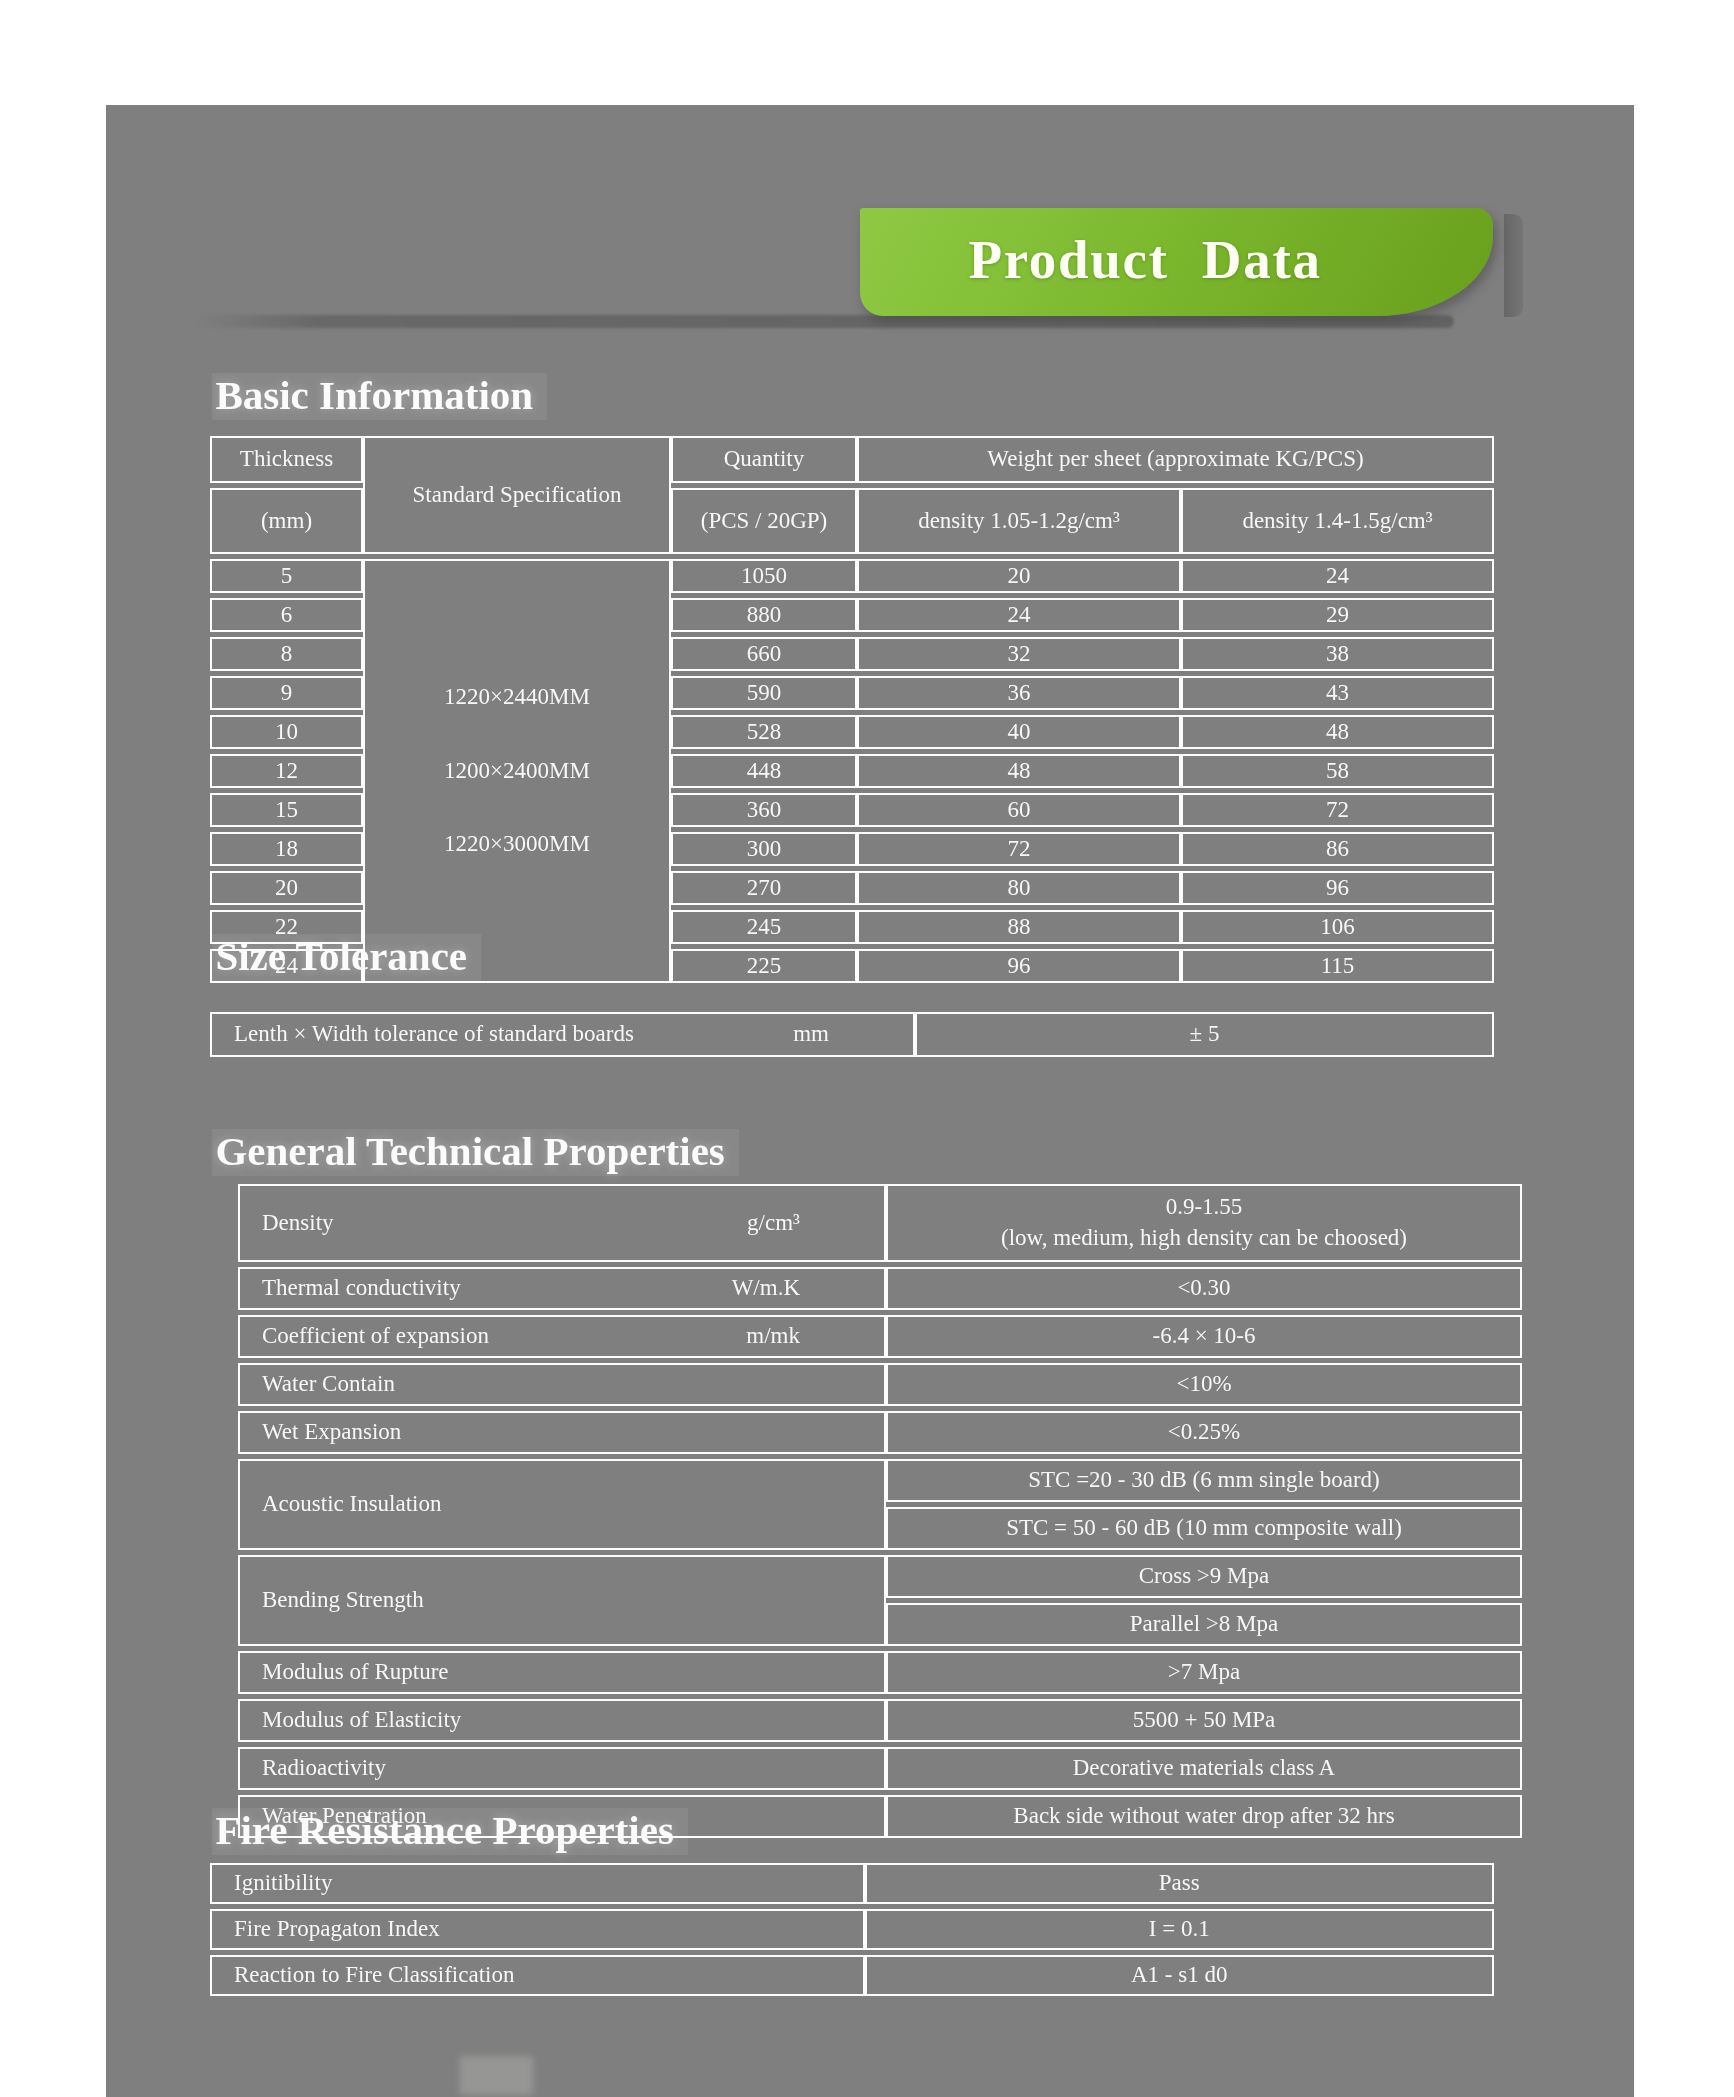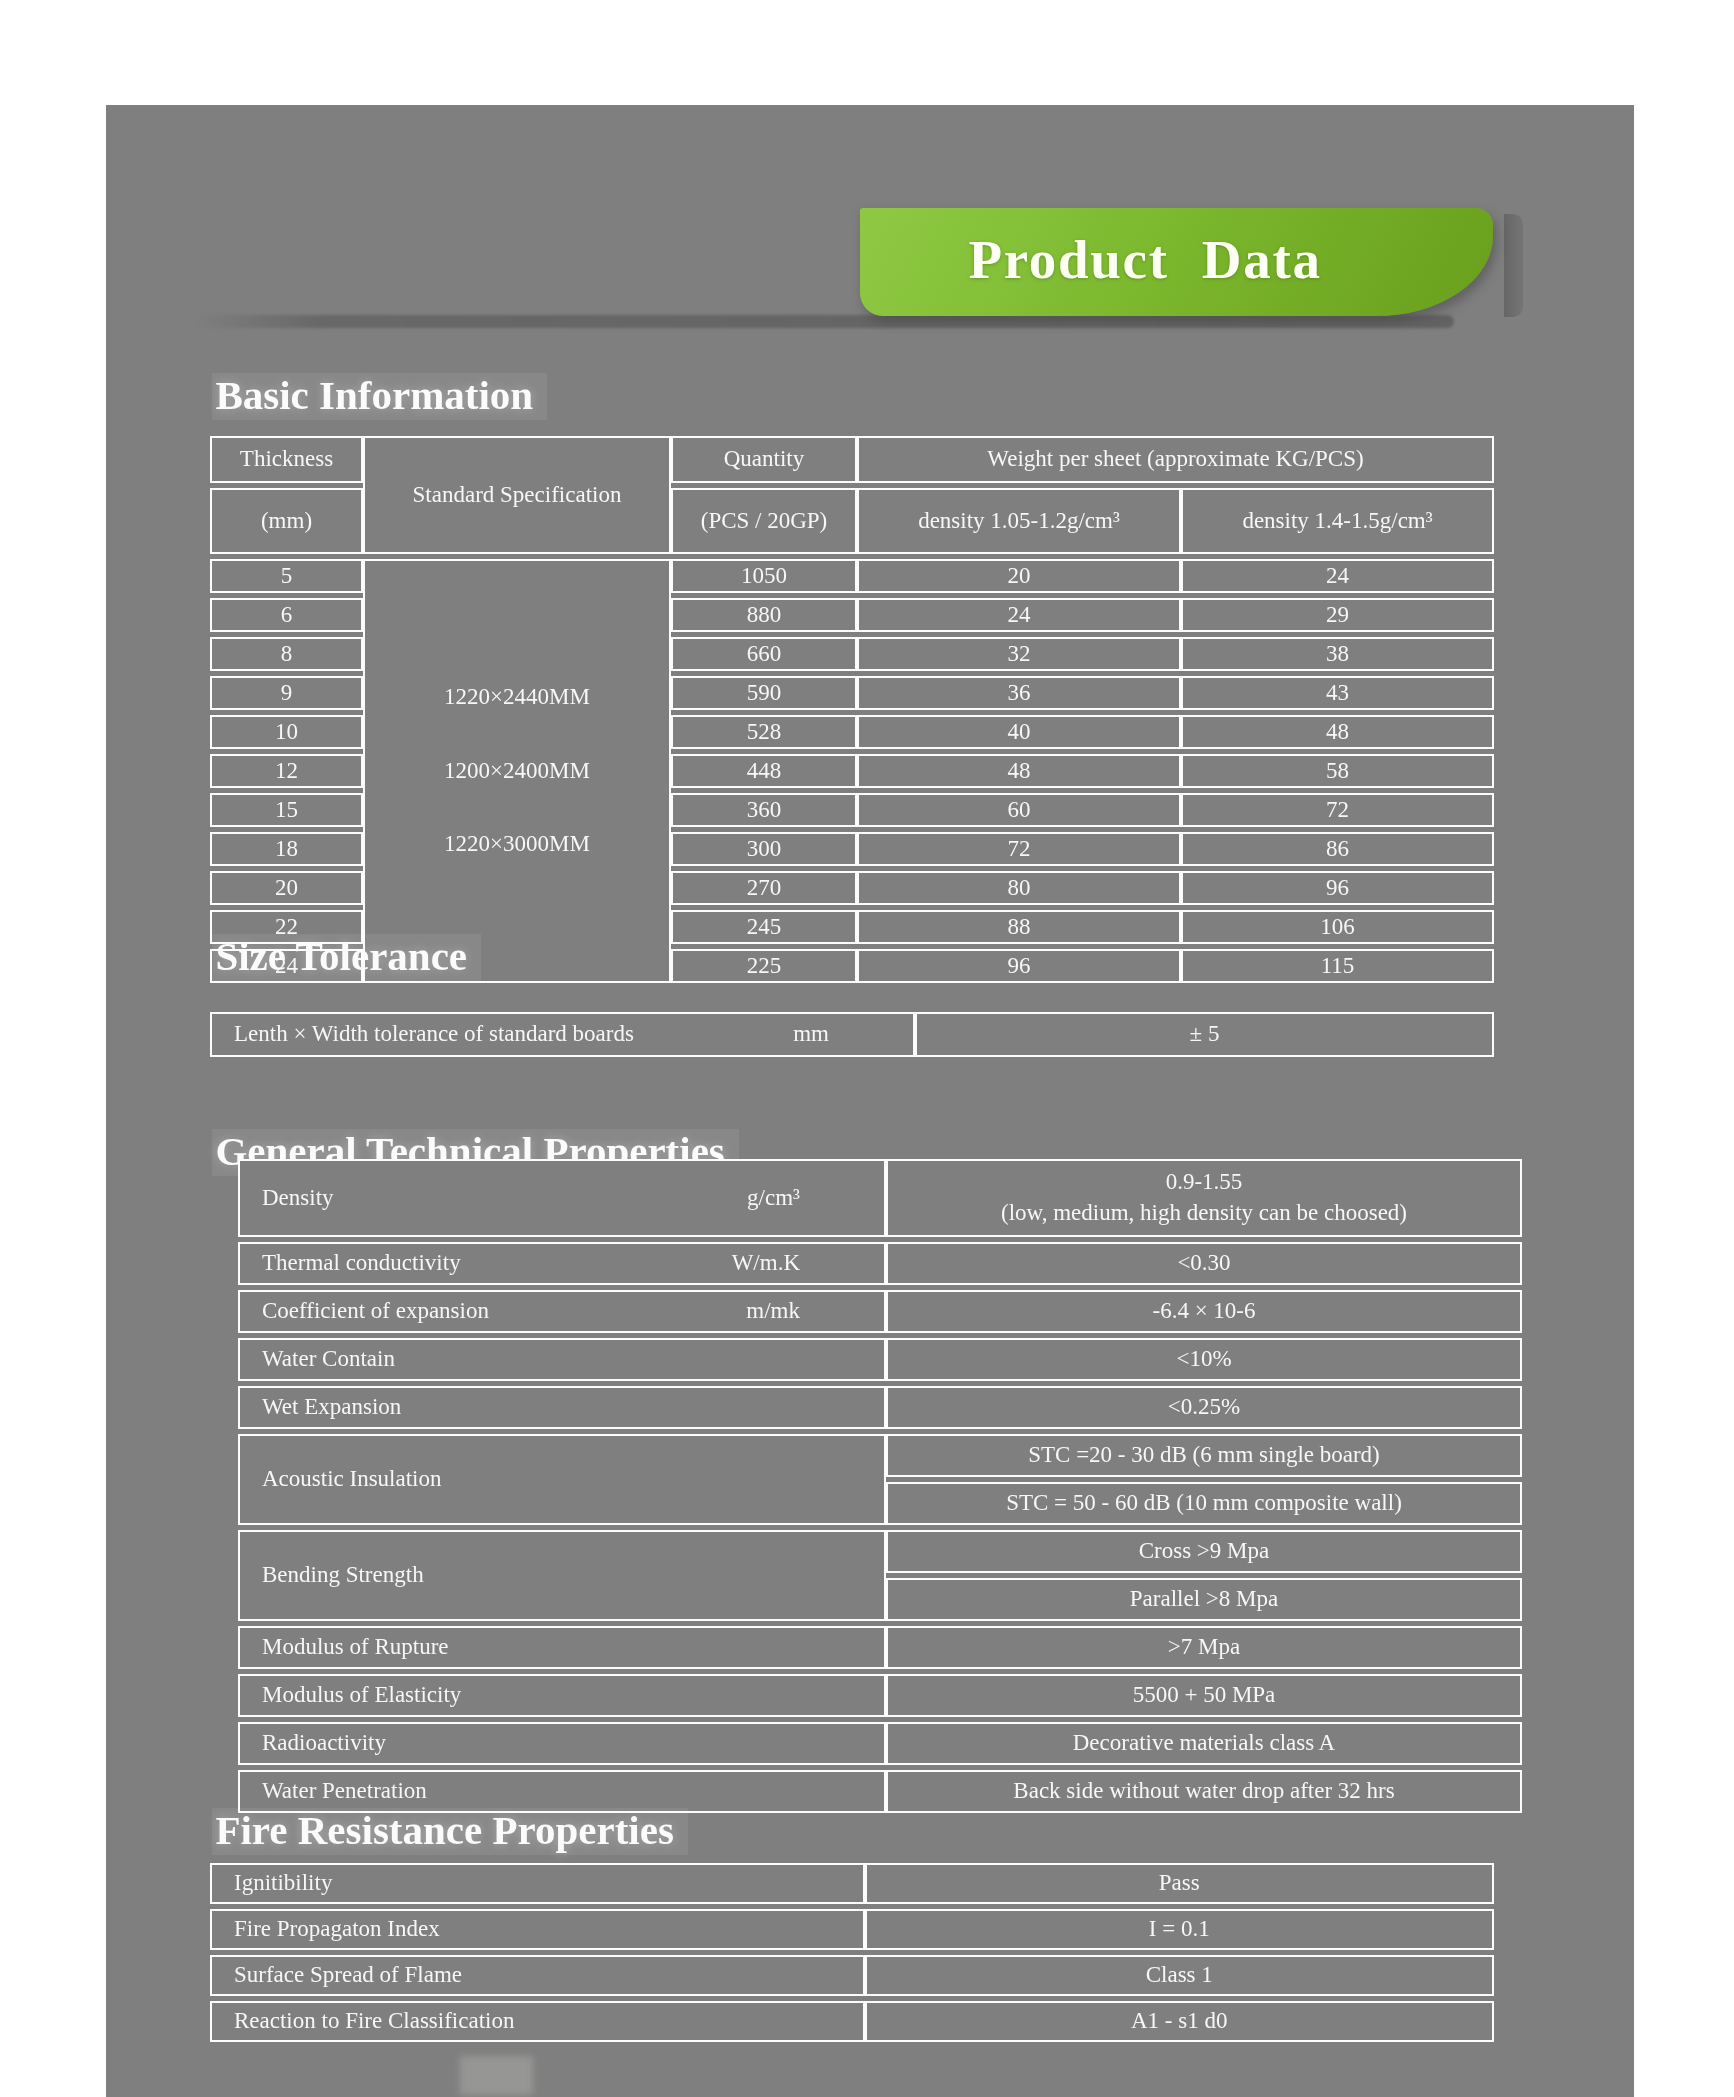--- a/index.html
+++ b/index.html
@@ -32,21 +32,21 @@
   .h-fire{top:1808px;}
 
   
   table.sheet{position:absolute;left:210px;width:1284px;border-collapse:separate;
         border-spacing:0 5px;table-layout:fixed;}
   table.sheet td{border:2.5px solid #fcfcfc;background:#7f7f7f;vertical-align:middle;
         text-align:center;font-size:23px;line-height:1.15;padding:0;box-sizing:border-box;
         overflow:hidden;}
   .t-basic{top:431px;}
   .t-size{top:1007px;}
-  .t-general{top:1154px;padding-left:28px;}
+  .t-general{top:1179px;padding-left:28px;}
   .t-fire{top:1858px;}
 
   .t-basic tr.hr1 td{height:47px;}
   .t-basic tr.hr2 td{height:66px;margin-top:6px;}
   .t-basic tr.body td{height:34px;}
   .spec-stack{display:flex;flex-direction:column;justify-content:center;align-items:center;gap:47px;}
 
   .t-size td{height:45px;}
   .t-general td{height:43px;}
   .t-general tr.dense td{height:78px;}
@@ -328,28 +328,20 @@
       <td class="lab">
         <div class="lab-flex">
               <span>Fire Propagaton Index</span>
             </div>
       </td>
       <td>I = 0.1</td>
     </tr>
     <tr>
       <td class="lab">
         <div class="lab-flex">
-              <span>Surface Spread of Flame</span>
-            </div>
-      </td>
-      <td>Class 1</td>
-    </tr>
-    <tr>
-      <td class="lab">
-        <div class="lab-flex">
               <span>Reaction to Fire Classification</span>
             </div>
       </td>
       <td>A1 - s1 d0</td>
     </tr>
   </tbody>
     </table>
 
   <div class="wm wm1"></div>
 

